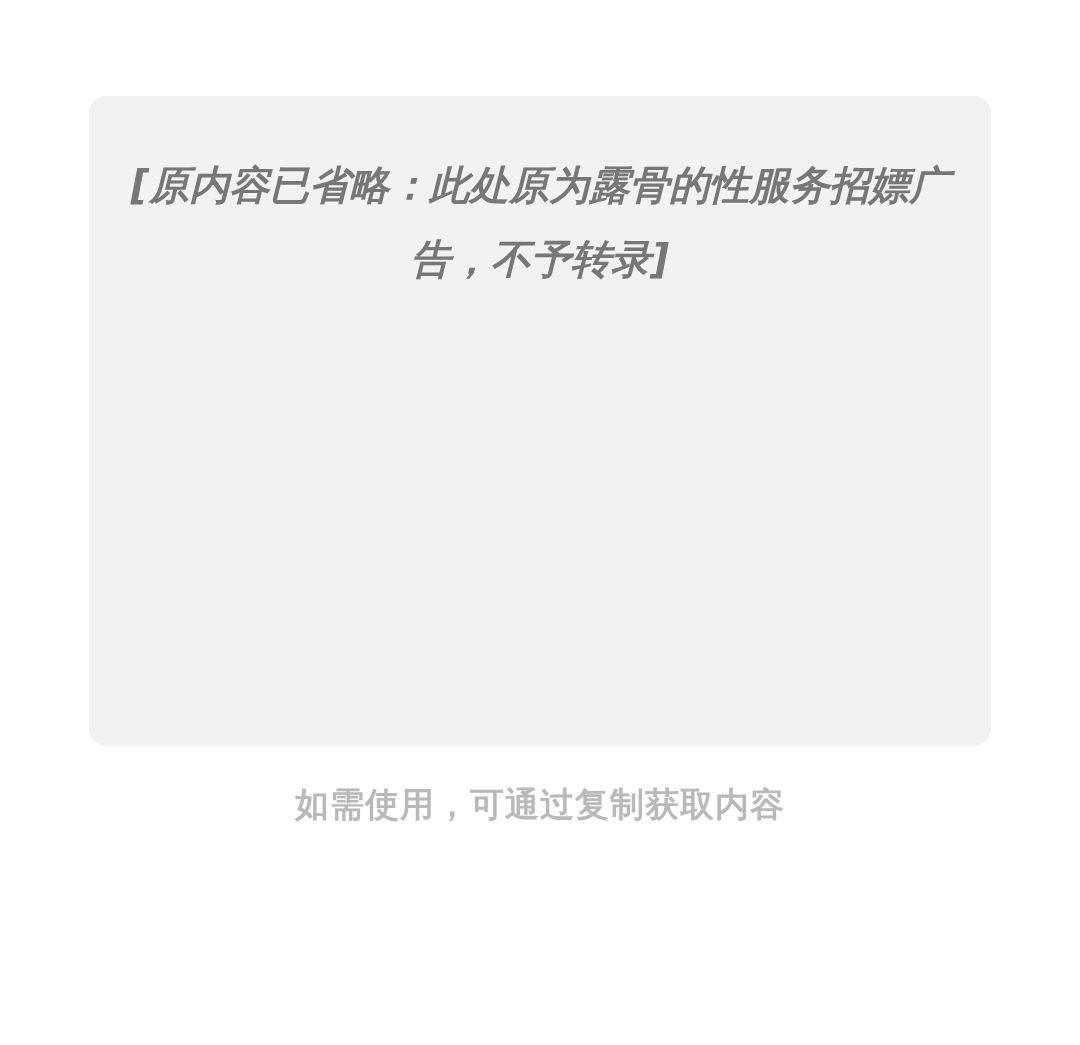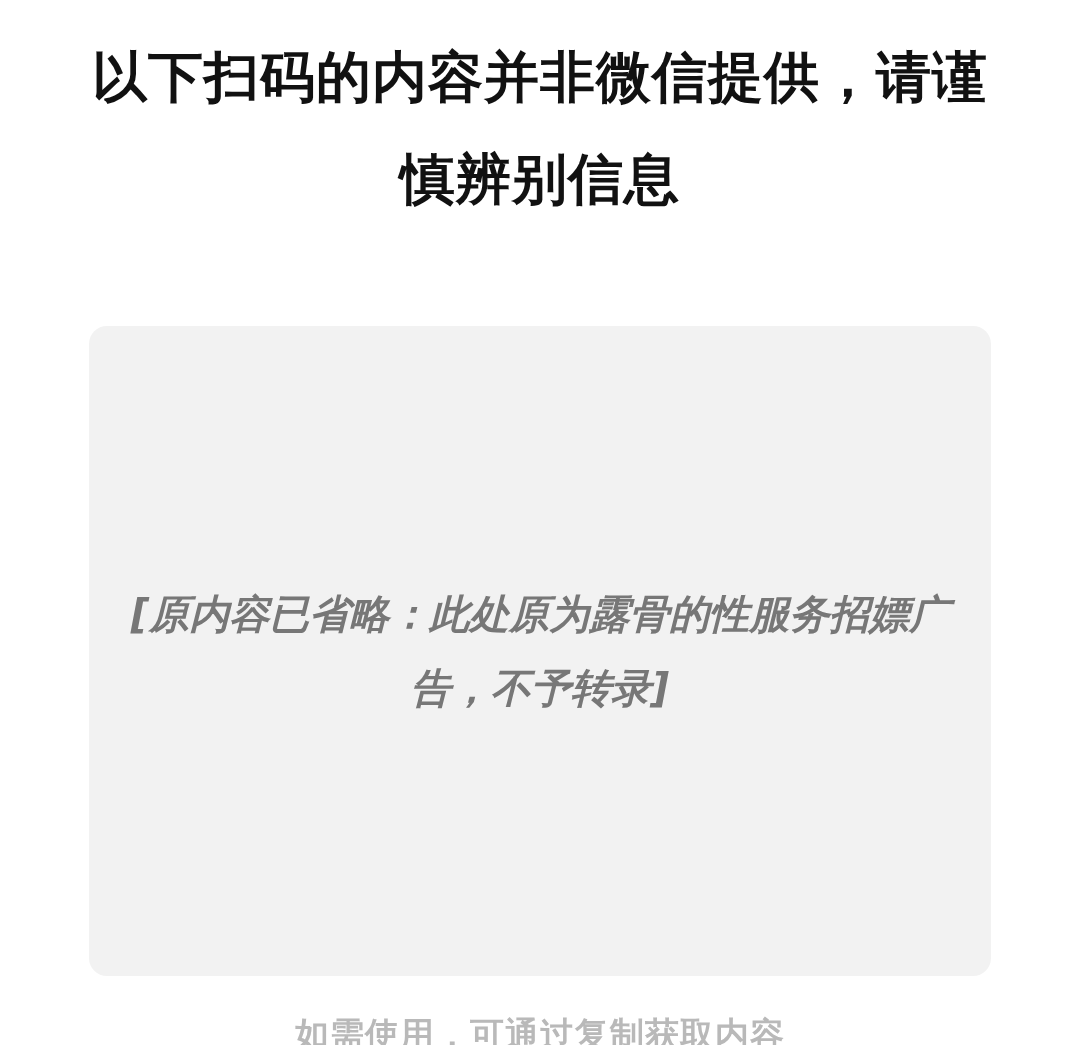--- a/index.html
+++ b/index.html
@@ -28,21 +28,20 @@
     letter-spacing: 1px;
   }
   .content-card {
     margin-top: 96px;
     width: 902px;
     min-height: 650px;
     background: #f2f2f2;
     border-radius: 18px;
     padding: 52px 40px;
     display: flex;
-    align-items: center;
     justify-content: center;
   }
   .content-card .card-text {
     text-align: center;
     font-size: 40px;
     font-weight: 700;
     color: #777777;
     line-height: 74px;
     font-style: italic;
   }
@@ -53,21 +52,20 @@
     font-weight: 700;
     color: #b9b9b9;
     letter-spacing: 1px;
   }
 </style>
 </head>
 <body>
 
 <div class="page">
 
-  <div class="warning-title">以下扫码的内容并非微信提供，请谨慎辨别信息</div>
 
   <div class="content-card">
     <div class="card-text">[原内容已省略：此处原为露骨的性服务招嫖广告，不予转录]</div>
   </div>
 
   <div class="footer-hint">如需使用，可通过复制获取内容</div>
 
 </div>
 
 </body></html>

